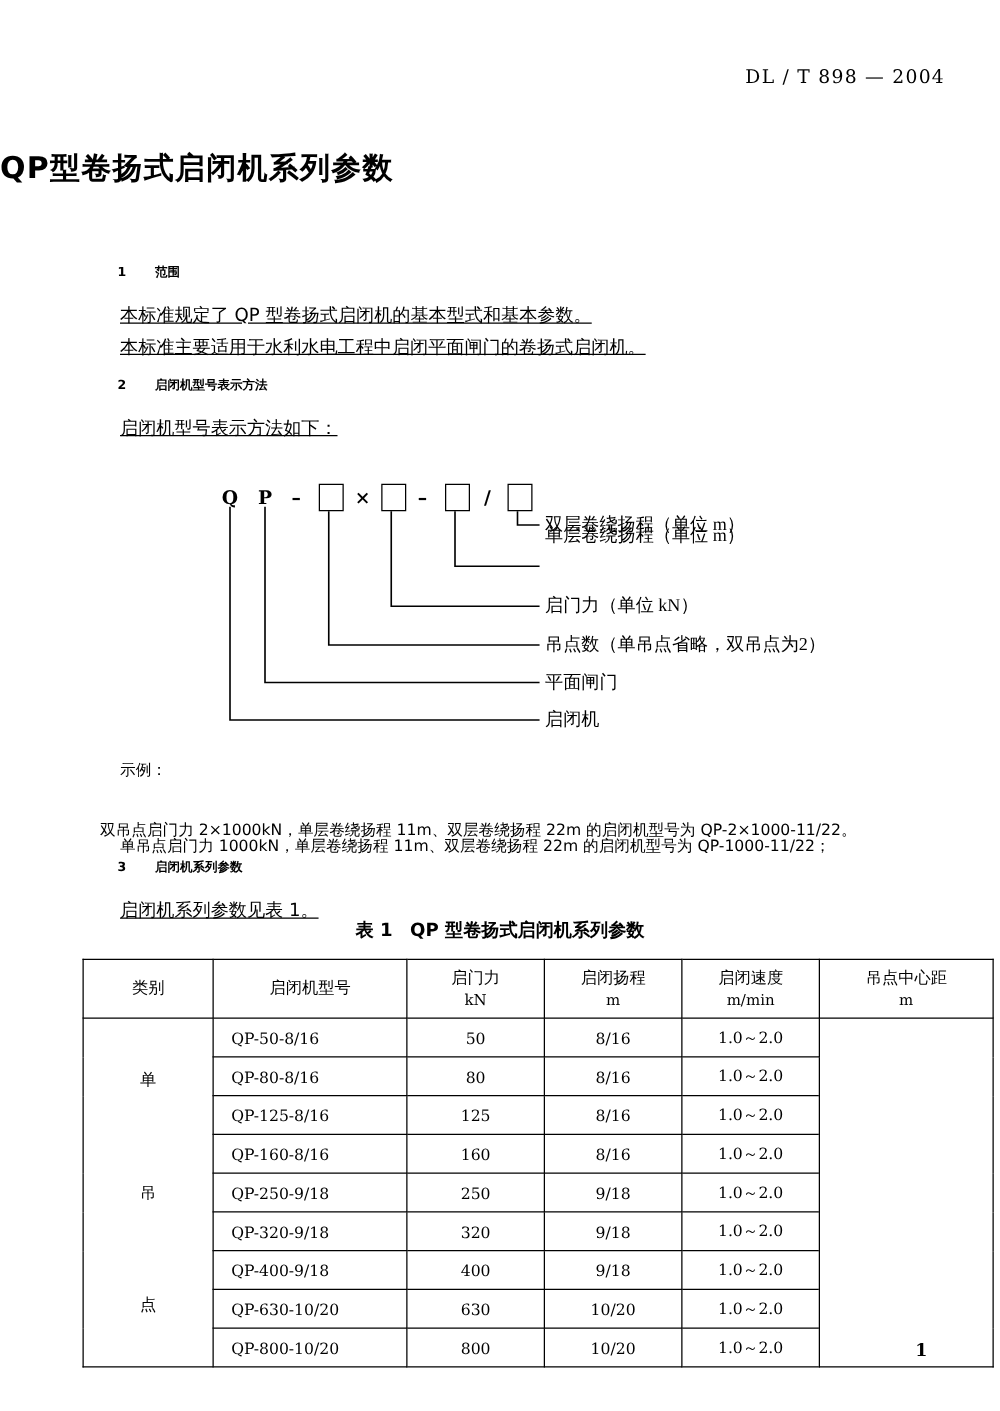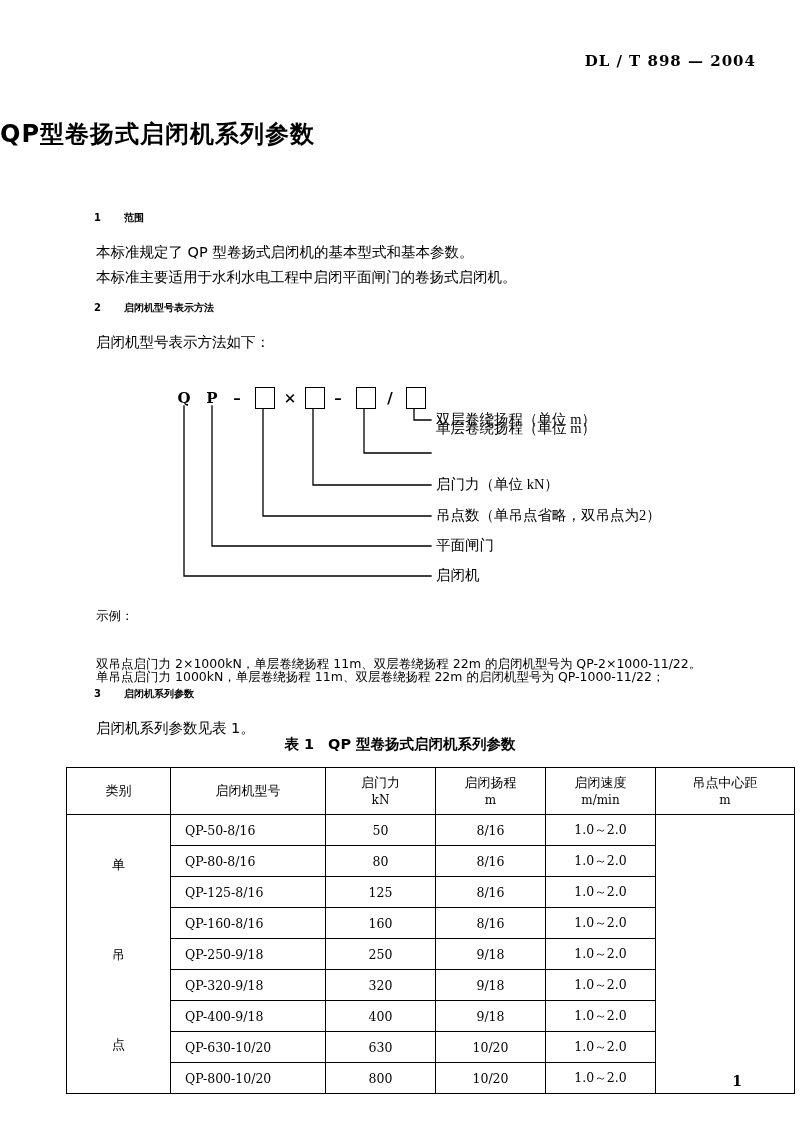--- a/index.html
+++ b/index.html
@@ -19,21 +19,21 @@
     background: #ffffff;
     overflow: hidden;
   }
 
   
   .doc-header {
     position: absolute;
     top: 52px;
     right: 44px;
     font-family: "DejaVu Serif", "Liberation Serif", serif;
-    font-weight: bold;
+    font-weight: normal;
     font-size: 15px;
     letter-spacing: 1px;
     white-space: nowrap;
     text-align: right;
   }
 
   
   .doc-title {
     position: absolute;
     top: 118px;
@@ -56,20 +56,21 @@
   }
   .clause-head .num {
     display: inline-block;
     width: 30px;
   }
   .body-line {
     position: absolute;
     font-size: 14.5px;
     white-space: nowrap;
     font-family: "DejaVu Sans", "Liberation Sans", sans-serif;
+    text-decoration: underline;
   }
   .small-line {
     position: absolute;
     font-size: 12.5px;
     white-space: nowrap;
     font-family: "DejaVu Sans", "Liberation Sans", sans-serif;
   }
 
   
   #code-diagram {
@@ -225,21 +226,21 @@
 
   <div class="lead-label" style="left:436px; top:410px;">双层卷绕扬程（单位 m）</div>
   <div class="lead-label" style="left:436px; top:419px;">单层卷绕扬程（单位 m）</div>
   <div class="lead-label" style="left:436px; top:475px;">启门力（单位 kN）</div>
   <div class="lead-label" style="left:436px; top:506px;">吊点数（单吊点省略，双吊点为2）</div>
   <div class="lead-label" style="left:436px; top:536px;">平面闸门</div>
   <div class="lead-label" style="left:436px; top:566px;">启闭机</div>
 
   <div class="small-line" style="top:608px; left:96px;">示例：</div>
   <div class="small-line" style="top:669px; left:96px;">单吊点启门力 1000kN，单层卷绕扬程 11m、双层卷绕扬程 22m 的启闭机型号为 QP-1000-11/22；</div>
-  <div class="small-line" style="top:656px; left:96px;">双吊点启门力 2×1000kN，单层卷绕扬程 11m、双层卷绕扬程 22m 的启闭机型号为 QP-2×1000-11/22。</div>
+  <div class="small-line" style="top:656px; left:80px;">双吊点启门力 2×1000kN，单层卷绕扬程 11m、双层卷绕扬程 22m 的启闭机型号为 QP-2×1000-11/22。</div>
 
   <div class="clause-head" style="top:687px; left:66px;">
     <span class="num">3</span><span>启闭机系列参数</span>
   </div>
   <div class="body-line" style="top:719px; left:96px;">启闭机系列参数见表 1。</div>
 
   <div class="table-caption">
     <span class="cap-no">表 1</span><span>QP 型卷扬式启闭机系列参数</span>
   </div>
 

